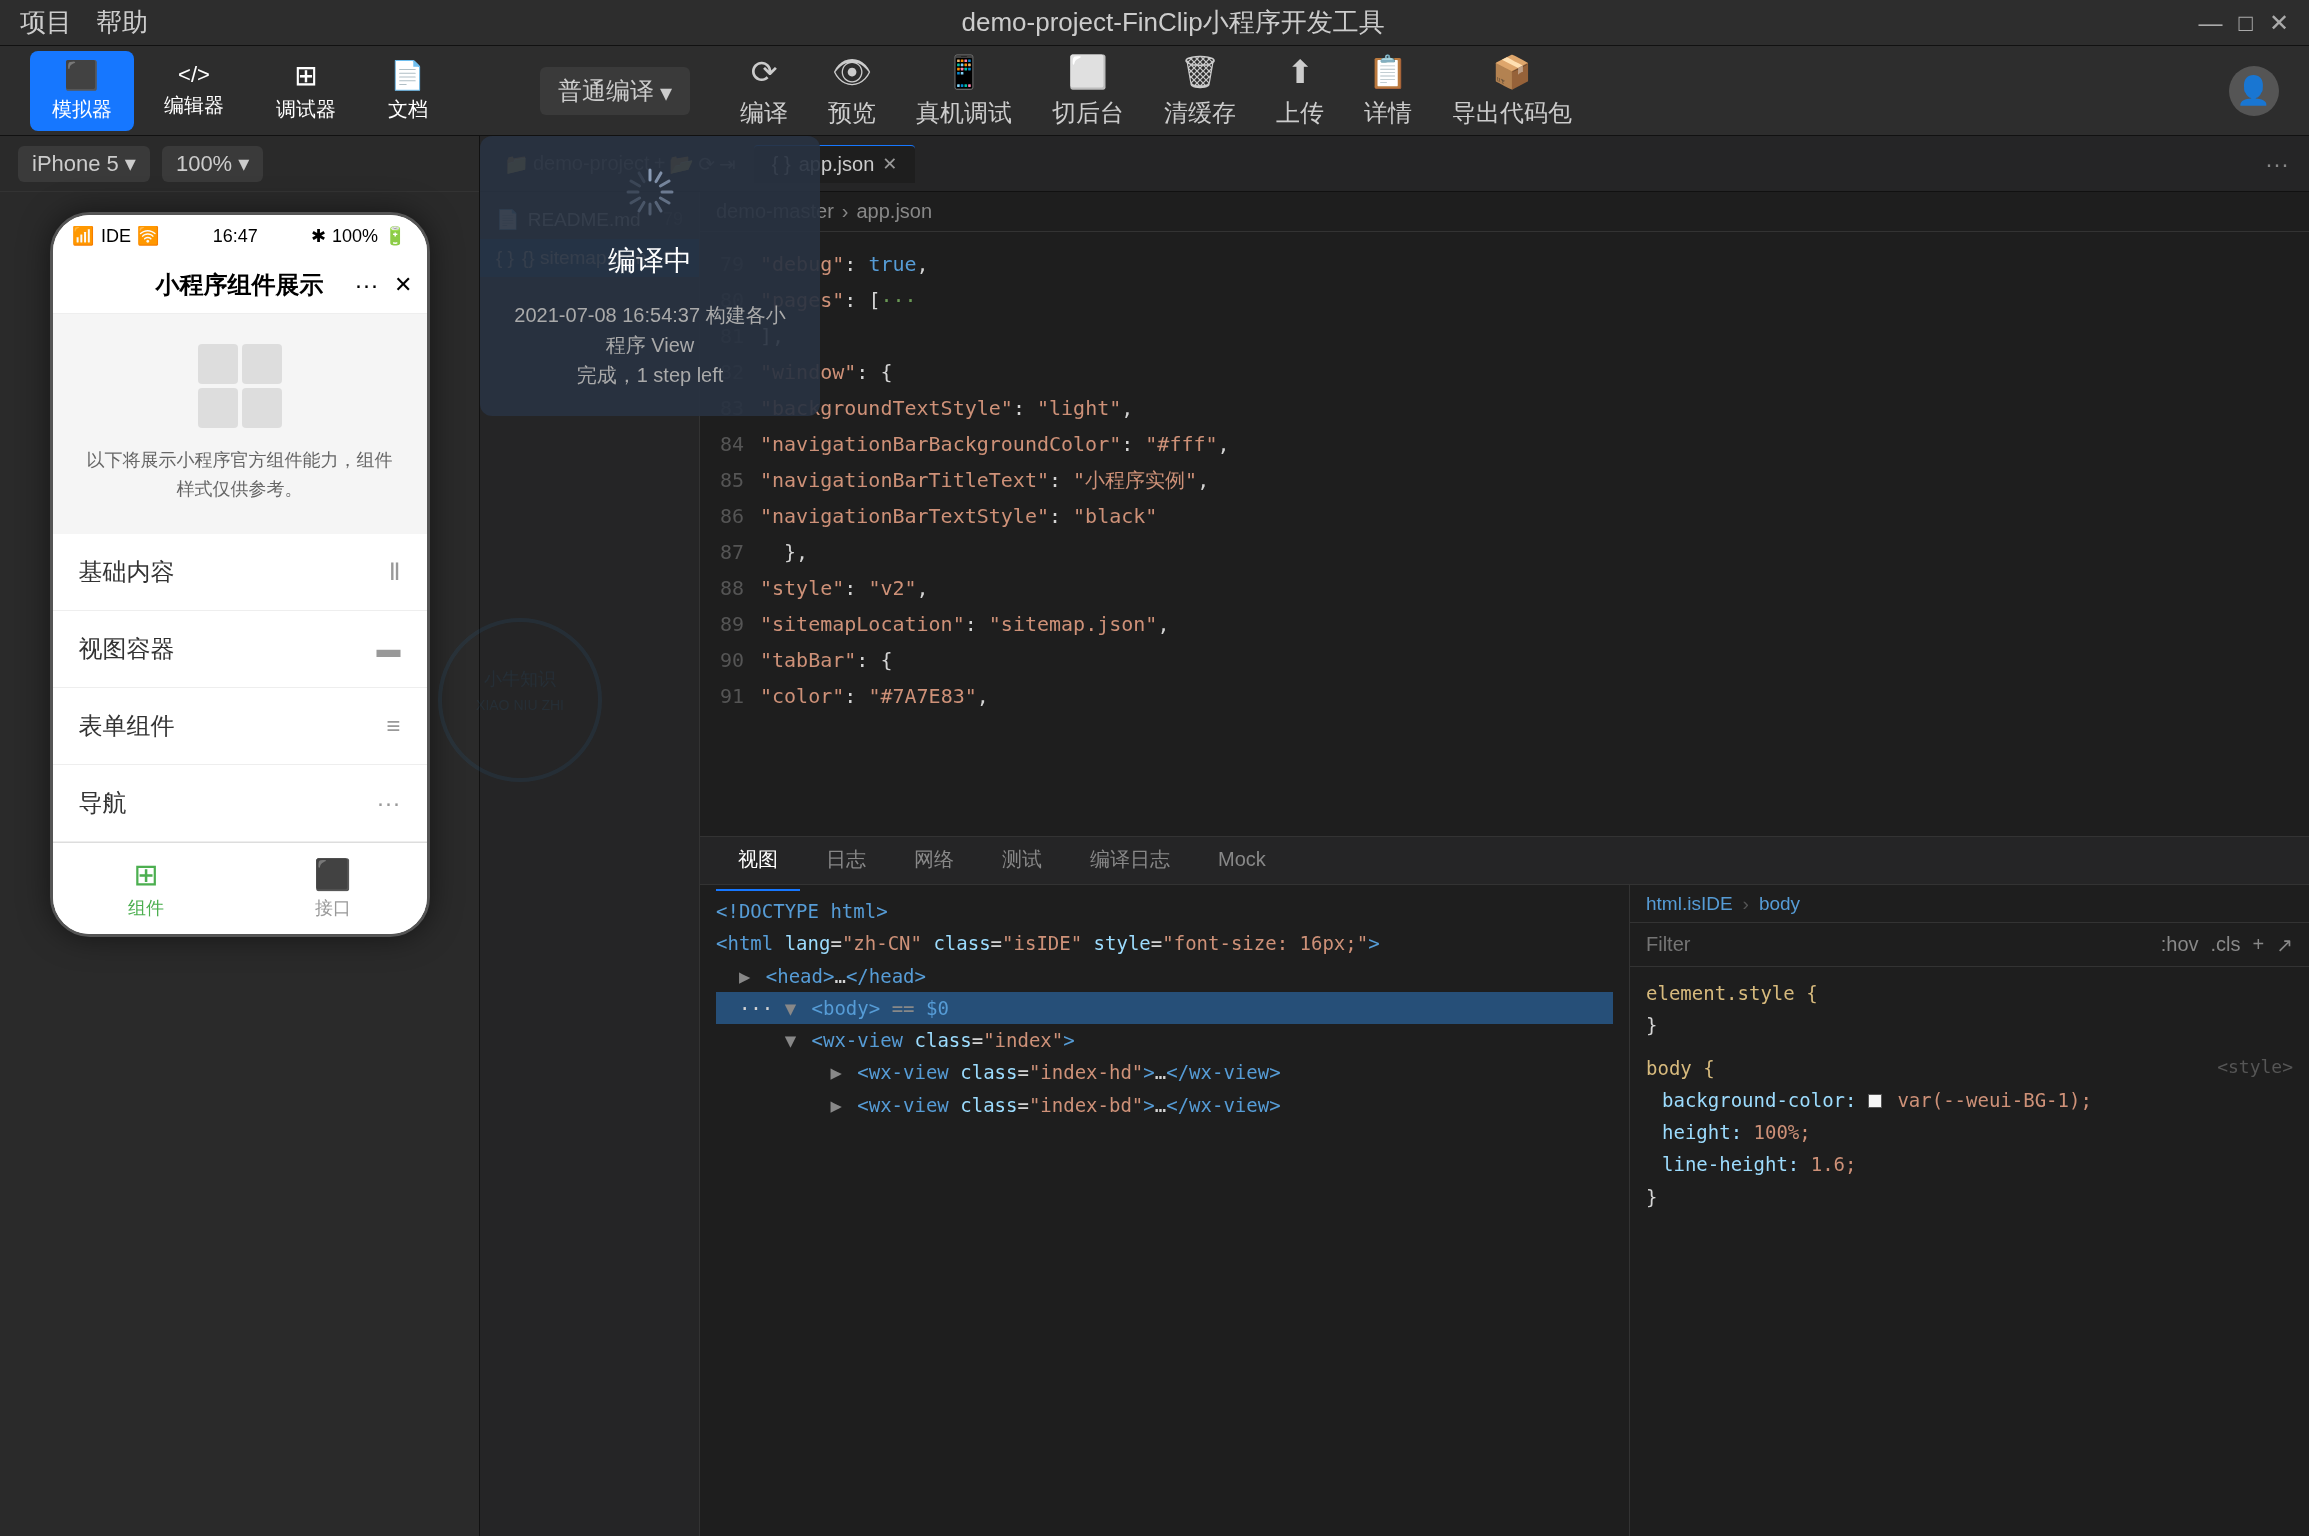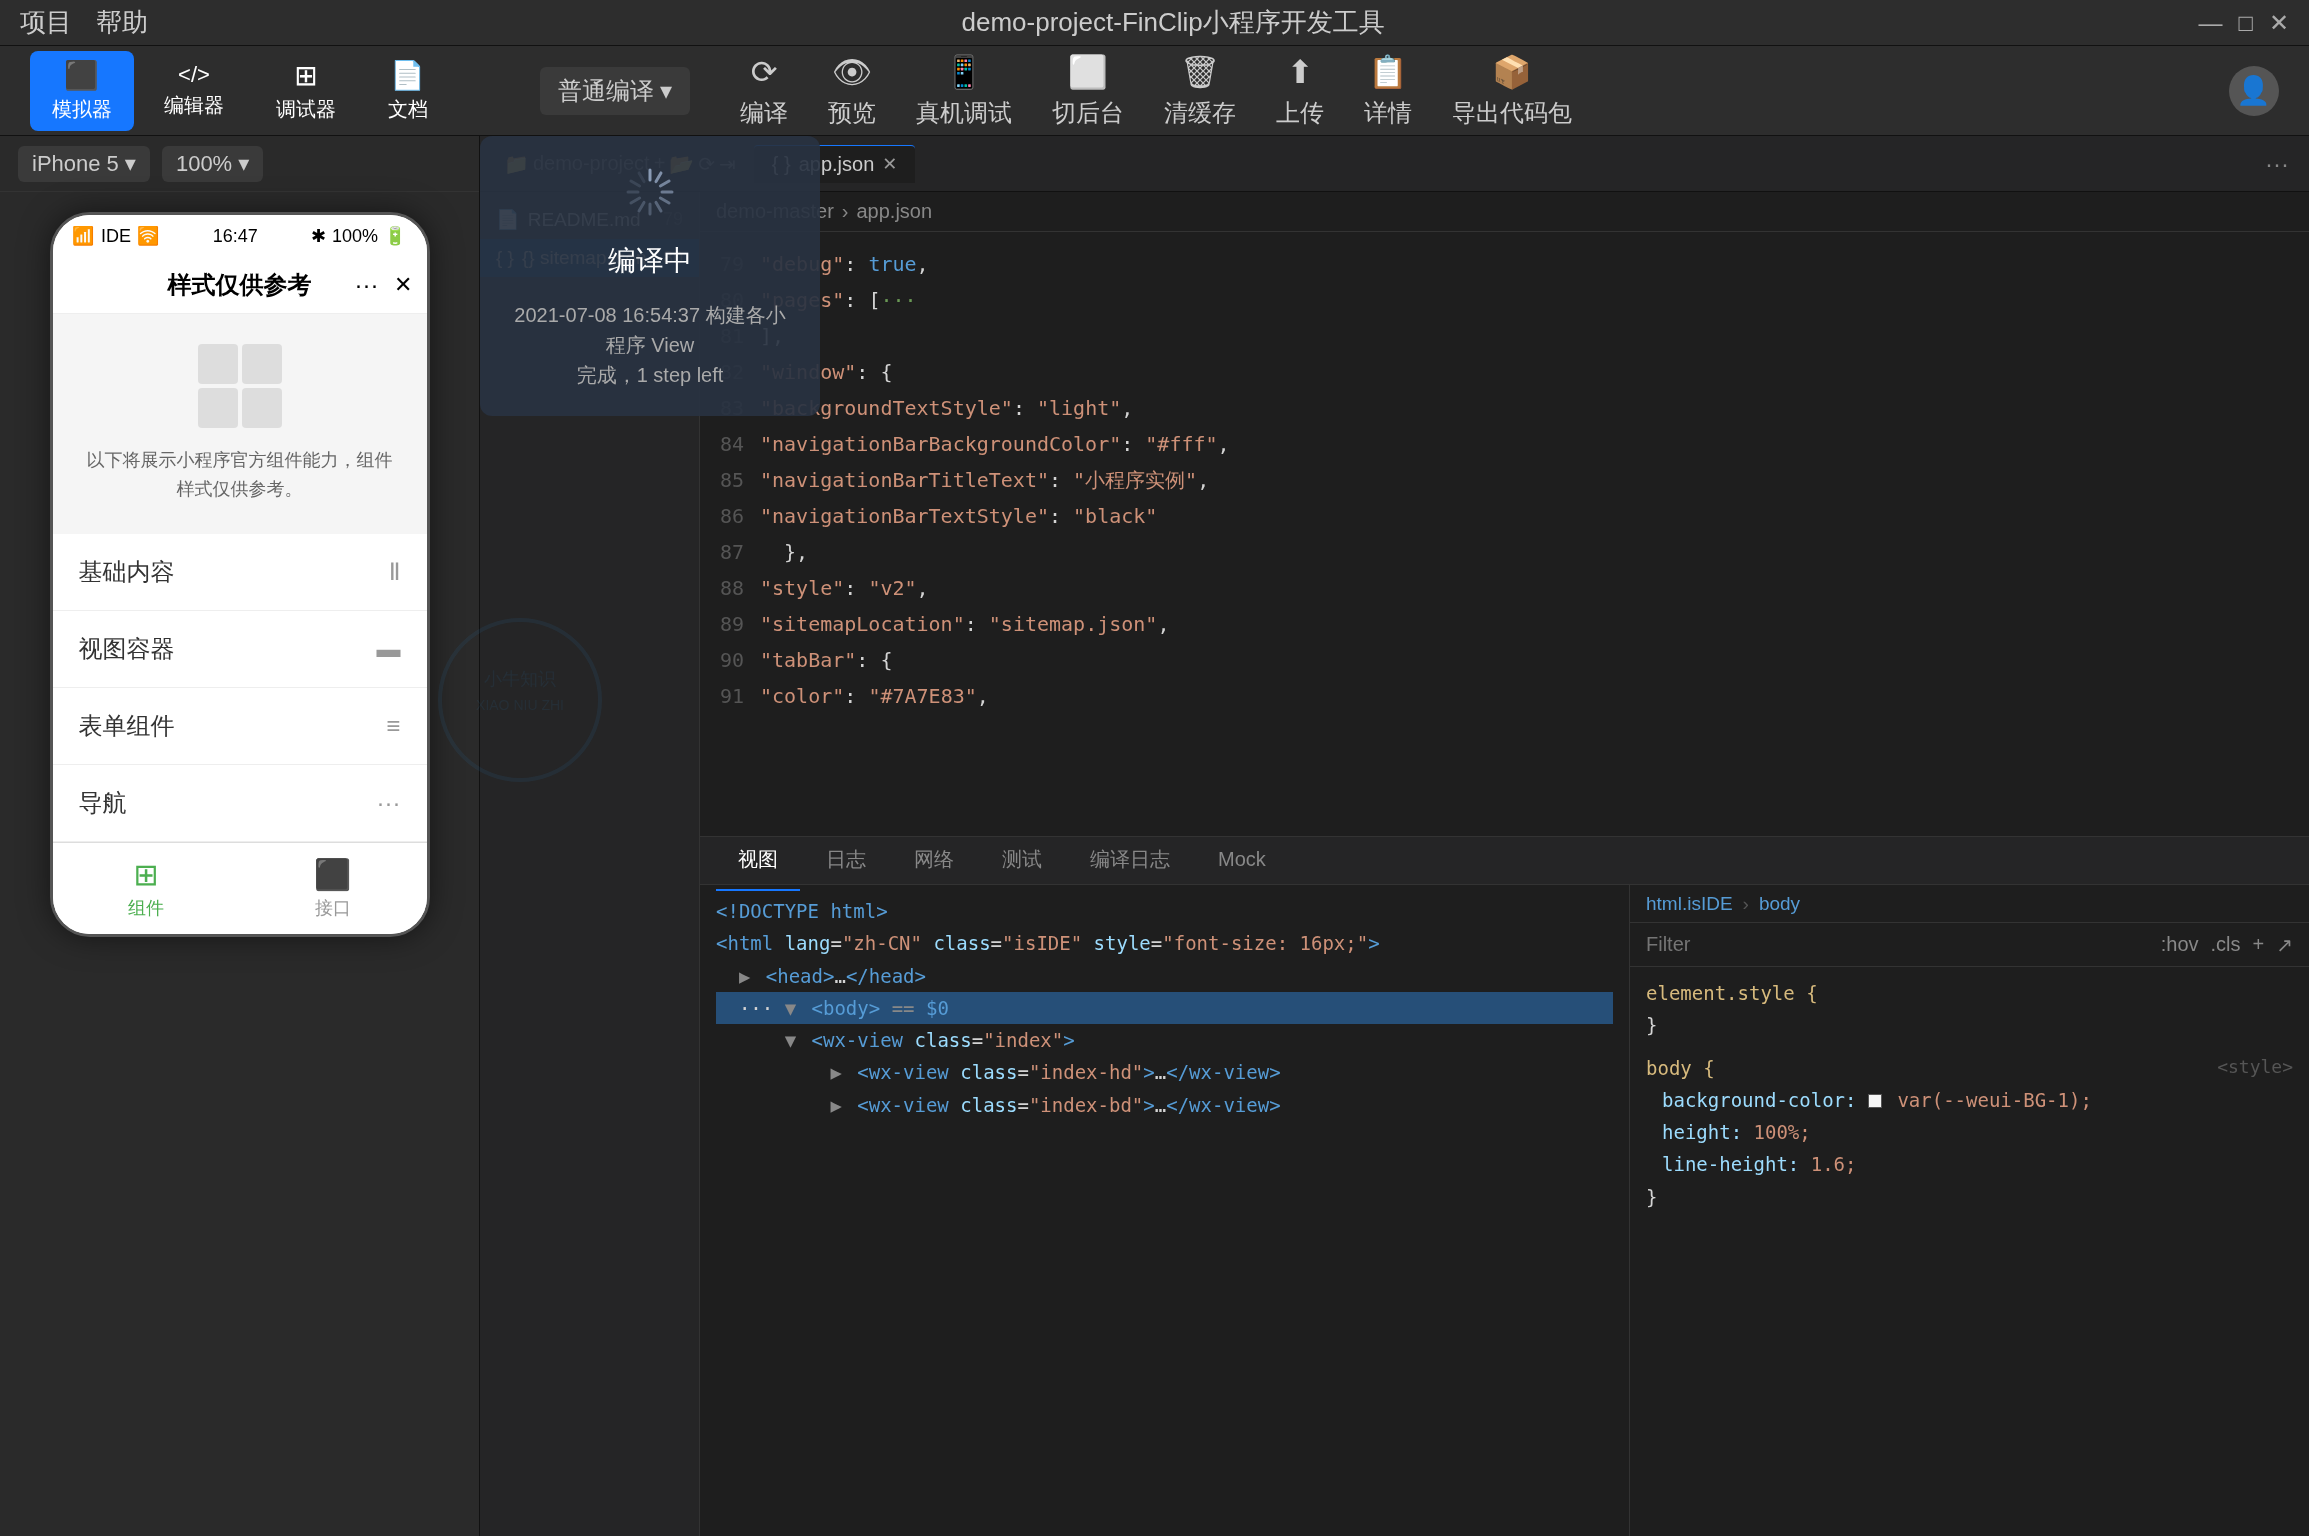--- a/index.html
+++ b/index.html
@@ -73,21 +73,21 @@
     .tool-btn-icon {
       font-size: 28px;
       color: #fff;
     }
     .tool-btn-label {
       font-size: 20px;
       color: #fff;
     }
     .toolbar-compile {
       display: flex;
-      align-items: center;
+      align-items: flex-end;
       gap: 6px;
       background: #3a3a3a;
       border-radius: 6px;
       padding: 8px 18px;
       margin-left: 60px;
       cursor: pointer;
     }
     .toolbar-compile span {
       font-size: 24px;
       color: #ccc;
@@ -679,21 +679,21 @@
           </div>
           <span>16:47</span>
           <div class="phone-status-right">
             <span>✱</span>
             <span>100%</span>
             <span>🔋</span>
           </div>
         </div>
 
         <div class="phone-nav-bar">
-          <span class="phone-nav-title">样式仅供参考</span>
+          <span class="phone-nav-title">小程序组件展示</span>
           <span class="phone-nav-more">···</span>
           <span class="phone-nav-close">✕</span>
         </div>
 
         <div class="phone-content">
           <div class="phone-demo-header">
             <div class="phone-demo-icon">
               <div class="phone-demo-icon-cell"></div>
               <div class="phone-demo-icon-cell"></div>
               <div class="phone-demo-icon-cell"></div>

